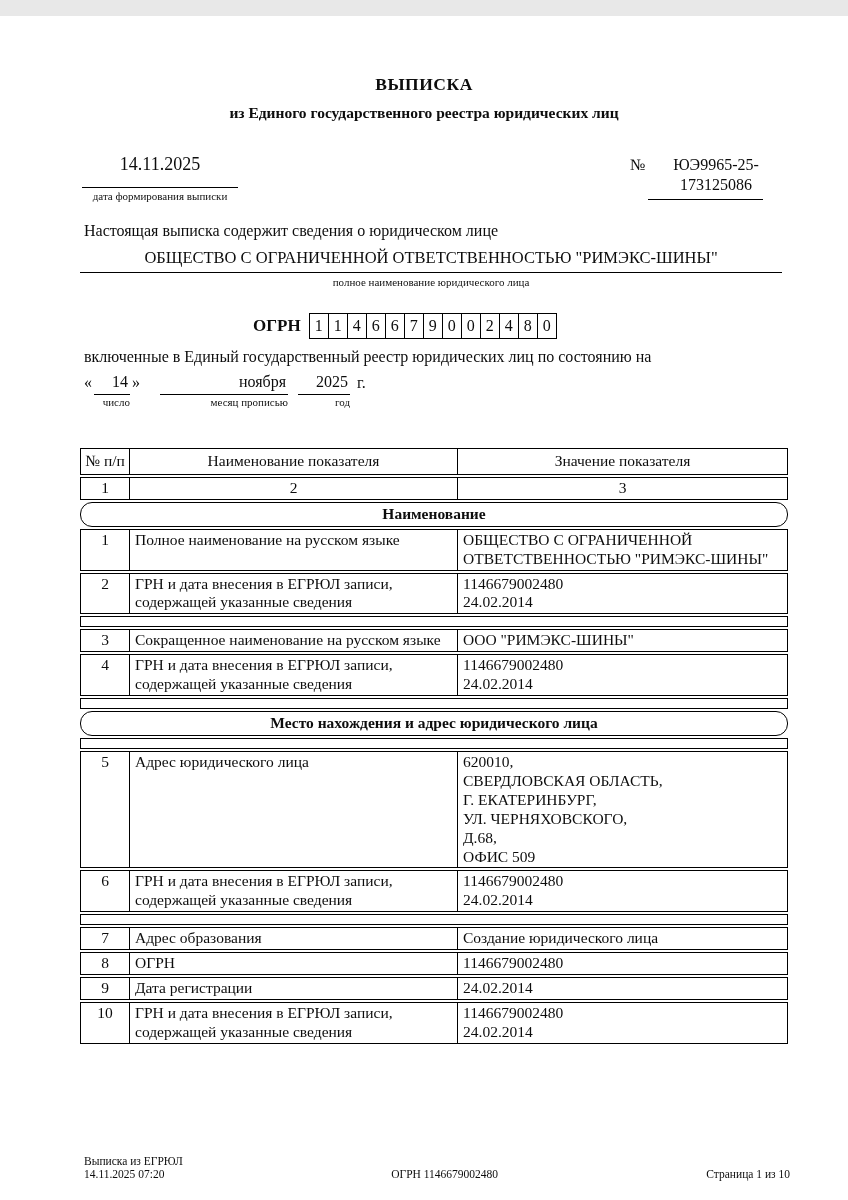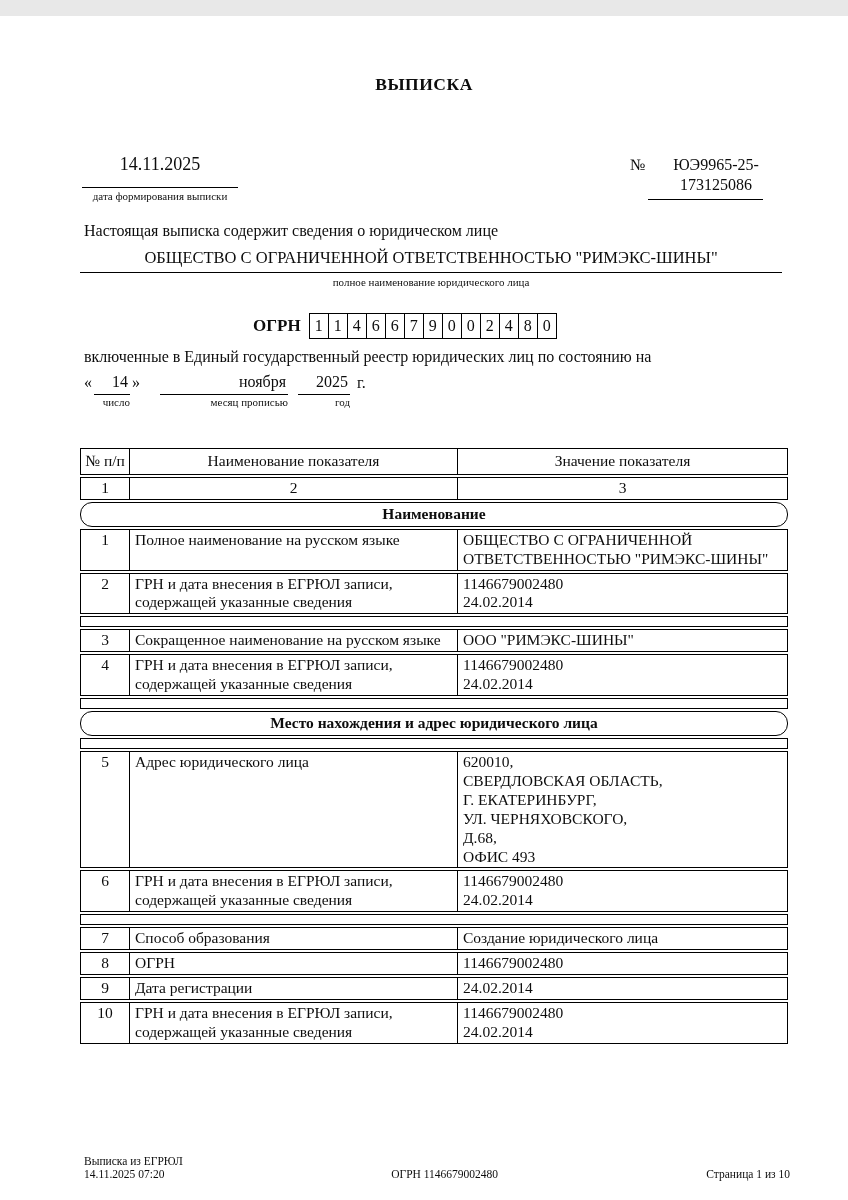--- a/index.html
+++ b/index.html
@@ -96,20 +96,21 @@
   .f-left { text-align: left; }
   .f-center { text-align: center; }
   .f-right { text-align: right; }
 </style>
 </head>
 <body>
 
 <div class="page">
 
   <div class="doc-title">ВЫПИСКА</div>
+  <div class="doc-subtitle">из Единого государственного реестра юридических лиц</div>
 
   <div class="date-block">
     <div class="date-value">14.11.2025</div>
     <div class="date-underline"></div>
     <div class="caption date-caption">дата формирования выписки</div>
   </div>
 
   <div class="num-block">
     <span class="num-sign">№</span>
     <div class="num-value">ЮЭ9965-25-173125086</div>
@@ -203,34 +204,34 @@
           <td colspan="3"></td>
         </tr>
         <tr class="data-row">
           <td class="cnum">5</td>
           <td class="cname">Адрес юридического лица</td>
           <td class="cval">620010,
 СВЕРДЛОВСКАЯ ОБЛАСТЬ,
 Г. ЕКАТЕРИНБУРГ,
 УЛ. ЧЕРНЯХОВСКОГО,
 Д.68,
-ОФИС 493</td>
+ОФИС 509</td>
         </tr>
         <tr class="data-row">
           <td class="cnum">6</td>
           <td class="cname">ГРН и дата внесения в ЕГРЮЛ записи, содержащей указанные сведения</td>
           <td class="cval">1146679002480
 24.02.2014</td>
         </tr>
         <tr class="spacer-row">
           <td colspan="3"></td>
         </tr>
         <tr class="data-row">
           <td class="cnum">7</td>
-          <td class="cname">Способ образования</td>
+          <td class="cname">Адрес образования</td>
           <td class="cval">Создание юридического лица</td>
         </tr>
         <tr class="data-row">
           <td class="cnum">8</td>
           <td class="cname">ОГРН</td>
           <td class="cval">1146679002480</td>
         </tr>
         <tr class="data-row">
           <td class="cnum">9</td>
           <td class="cname">Дата регистрации</td>

